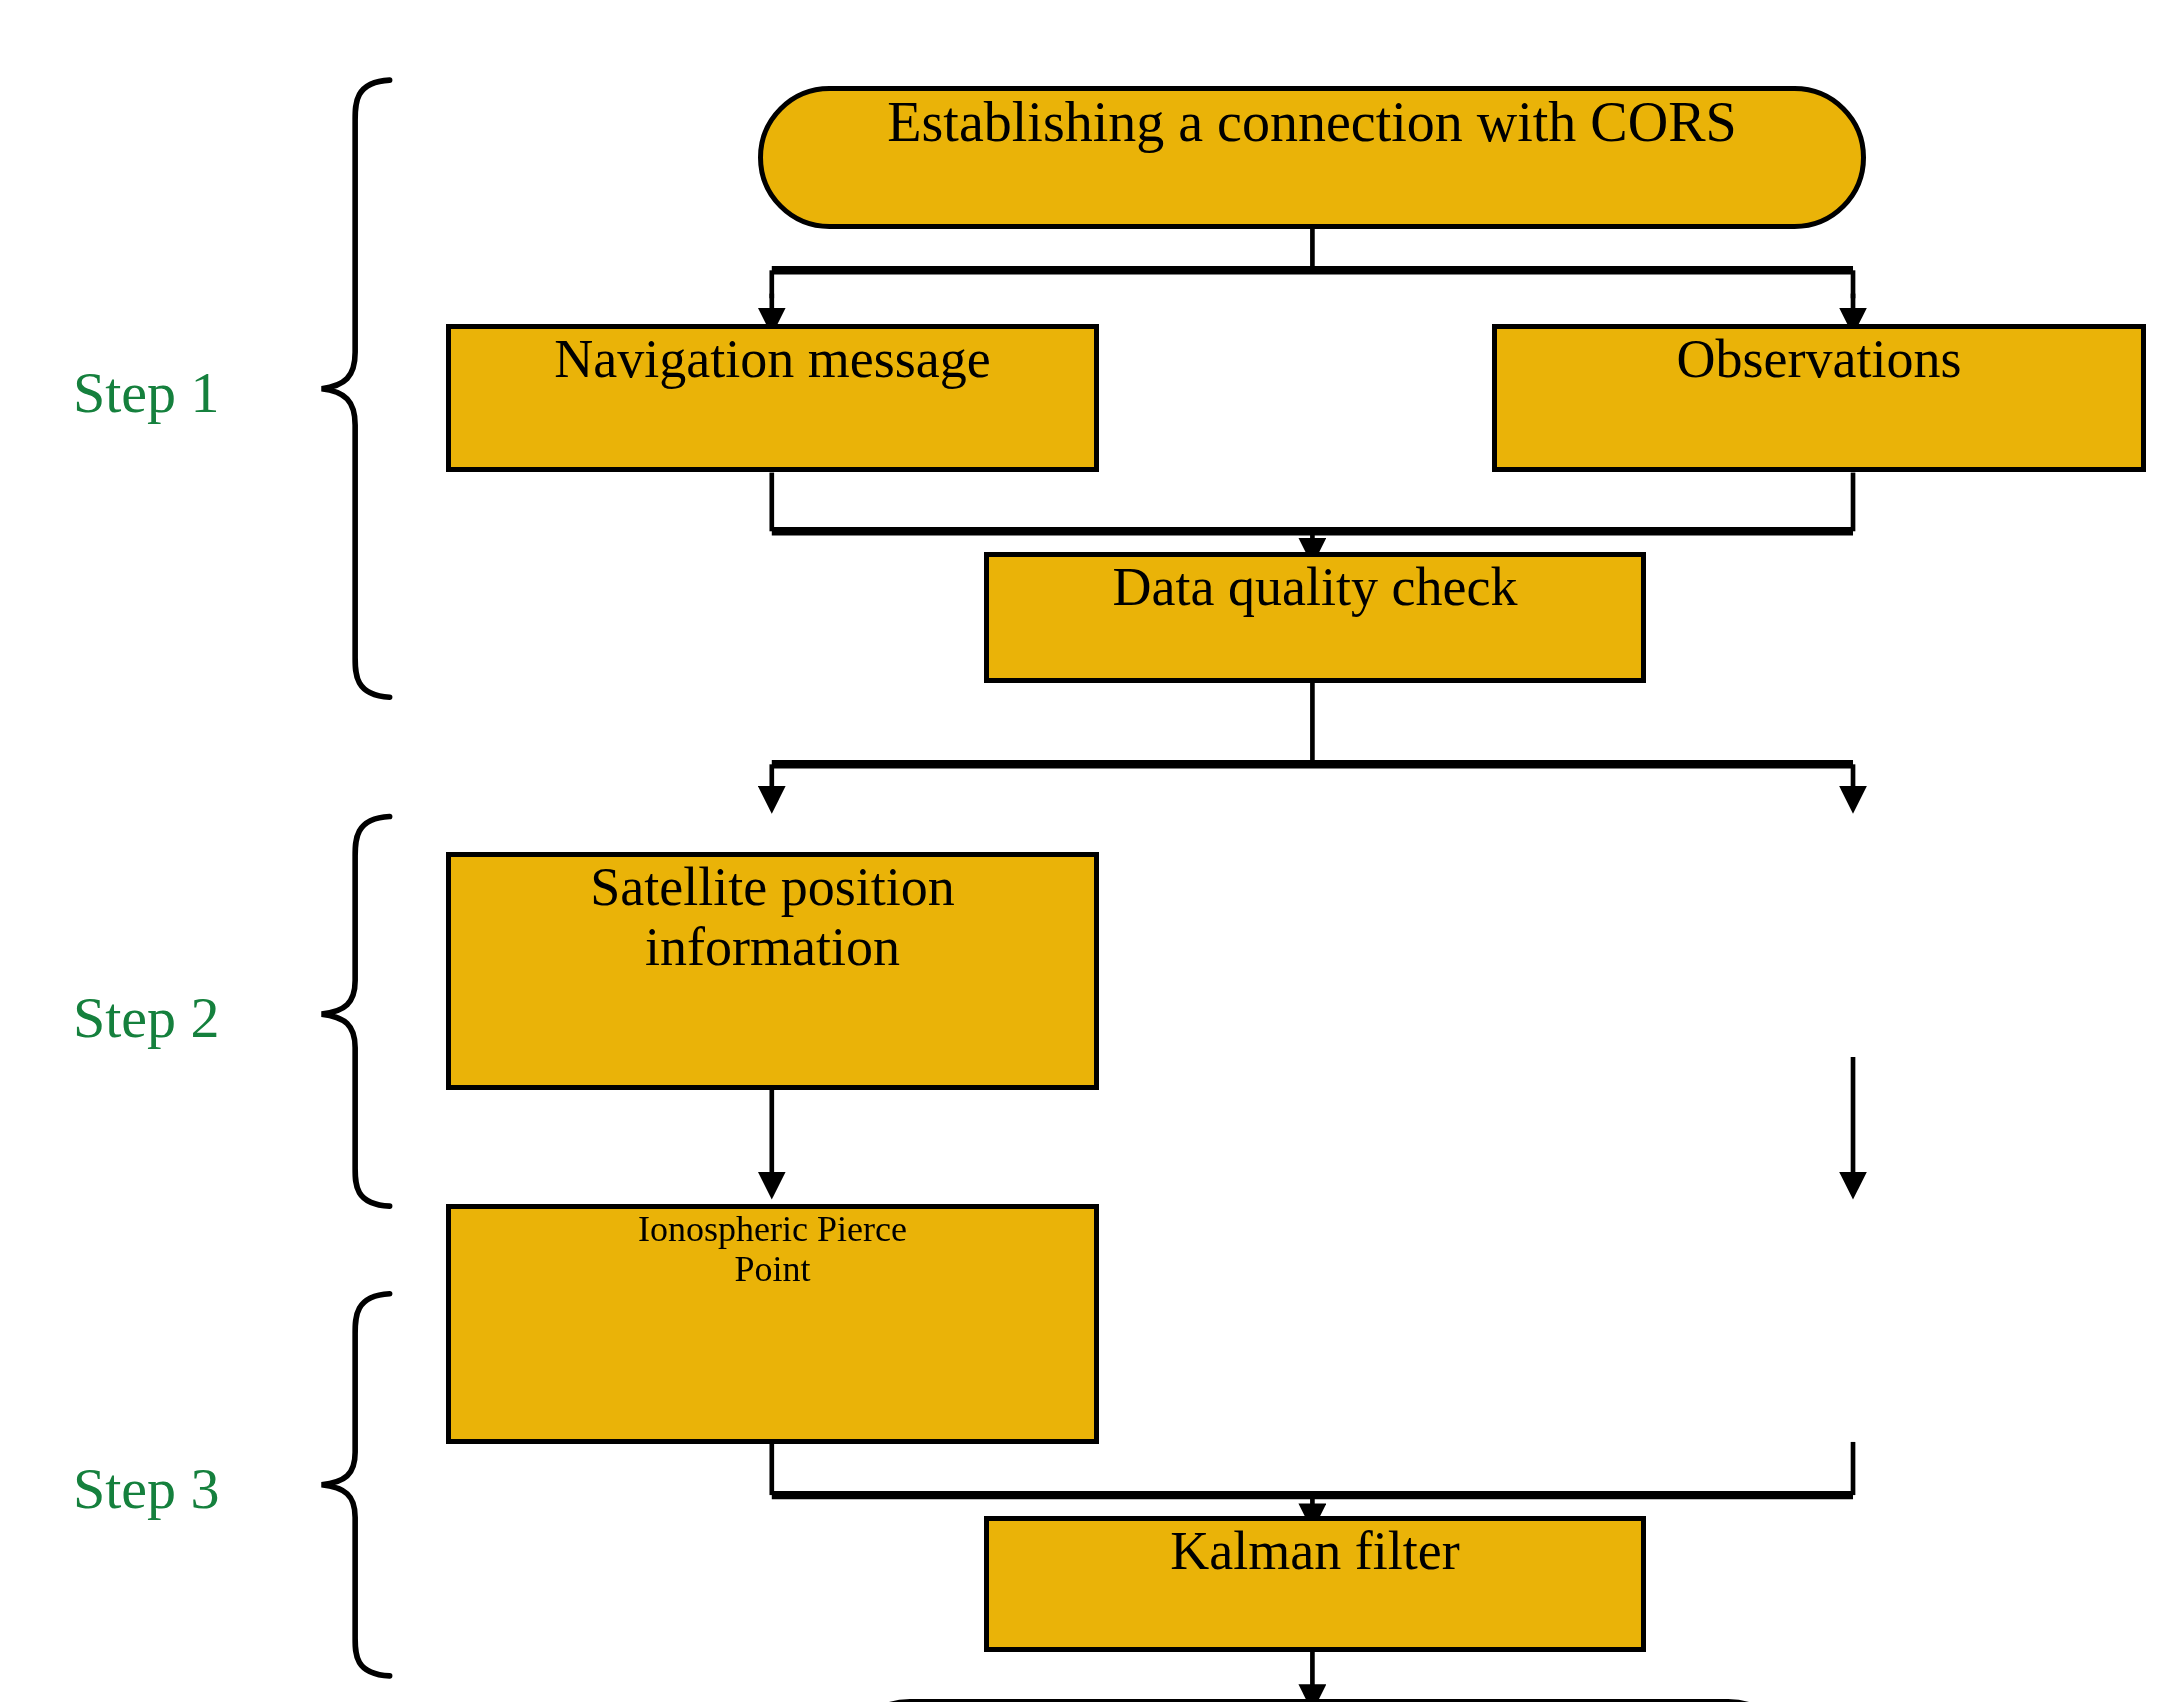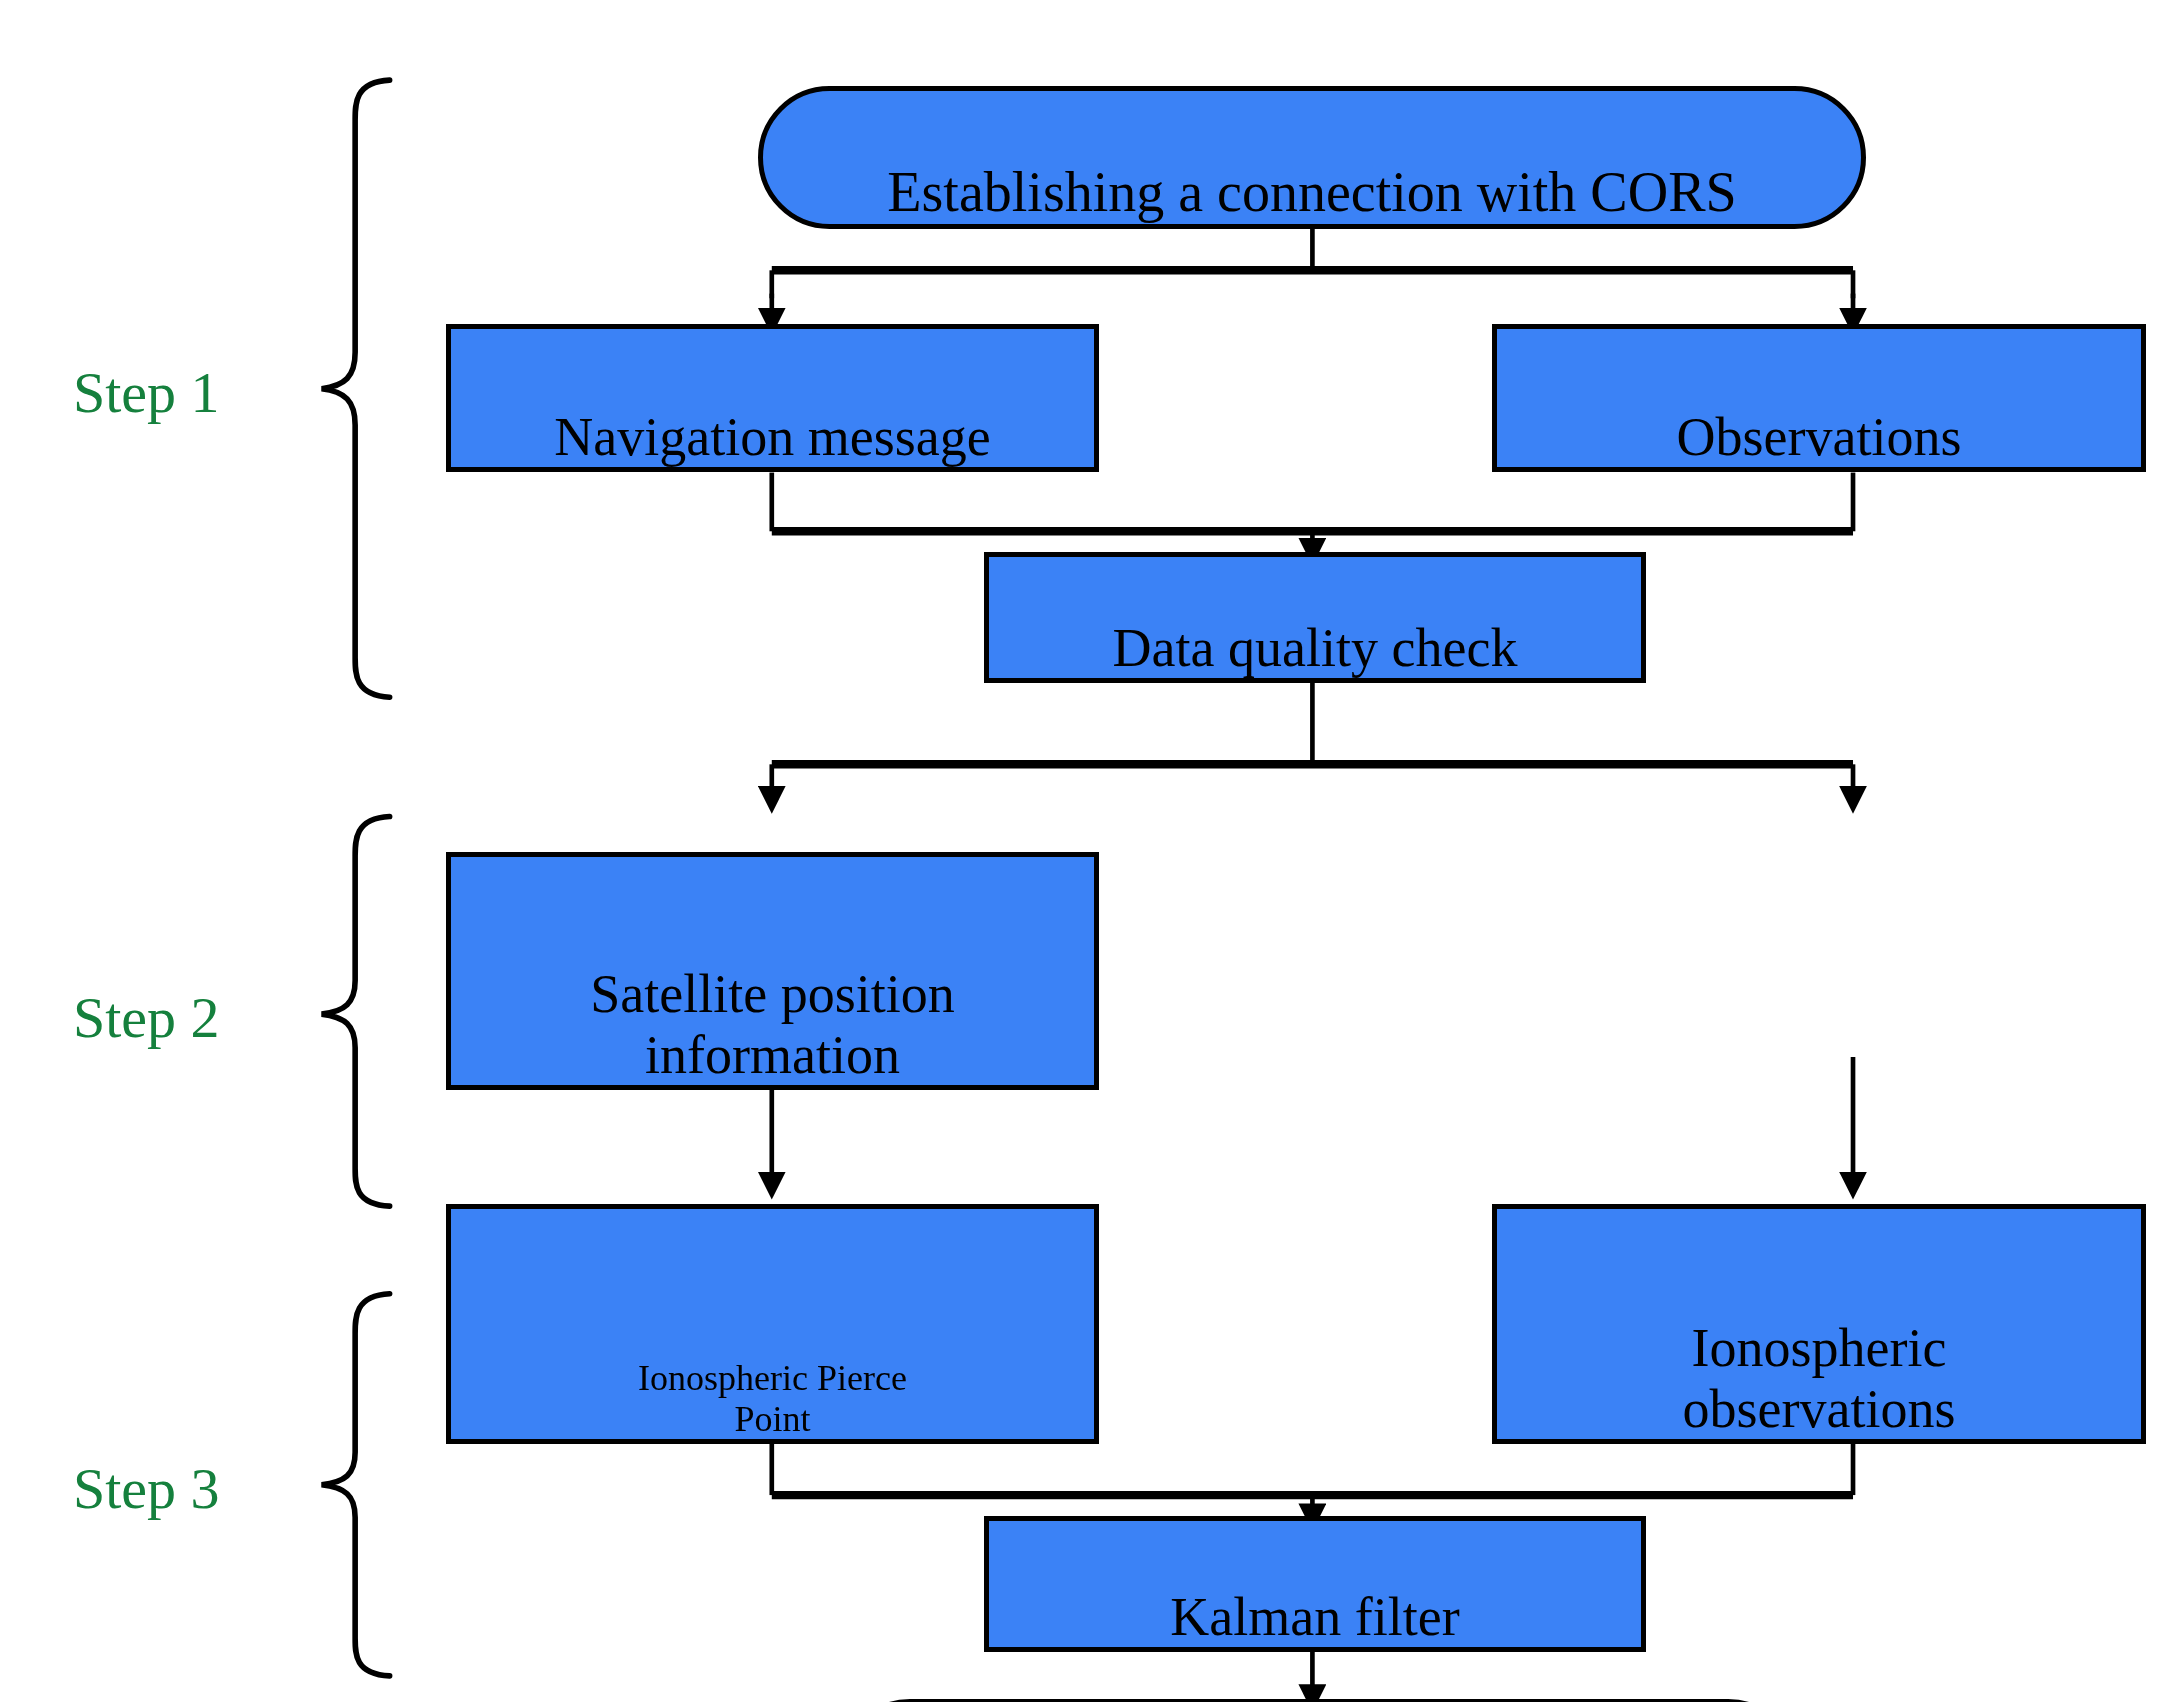--- a/index.html
+++ b/index.html
@@ -9,23 +9,23 @@
     height:1702px;
     background:#ffffff;
     font-family:"Liberation Serif","DejaVu Serif",serif;
     color:#000000;
     overflow:hidden;
   }
   .node{
     position:absolute;
     box-sizing:border-box;
     border:5.6px solid #000;
-    background:#3b82f6;
+    background:#eab308;
     display:flex;
-    align-items:flex-end;
+    align-items:flex-start;
     justify-content:center;
     text-align:center;
     line-height:1.12;
     color:#000;
   }
   .node.terminator{ border-radius:9321px; }
   .node .label{ display:block; padding:0 17px; white-space:pre-line; }
 
   .steplabel{
     position:absolute;
@@ -131,24 +131,20 @@
     <span class="label">Satellite position
 information</span>
   </div>
 
 
   <div class="node" style="left:446px; top:1204px; width:653px; height:240px; font-size:36px;">
     <span class="label">Ionospheric Pierce
 Point</span>
   </div>
 
-  <div class="node" style="left:1492px; top:1204px; width:654px; height:240px; font-size:54px;">
-    <span class="label">Ionospheric
-observations</span>
-  </div>
 
   <div class="node" style="left:984px; top:1516px; width:662px; height:136px; font-size:54px;">
     <span class="label">Kalman filter</span>
   </div>
 
   <div class="node terminator" style="left:839px; top:1699px; width:960px; height:142px; font-size:54px;">
     
   </div>
 
 </div>

